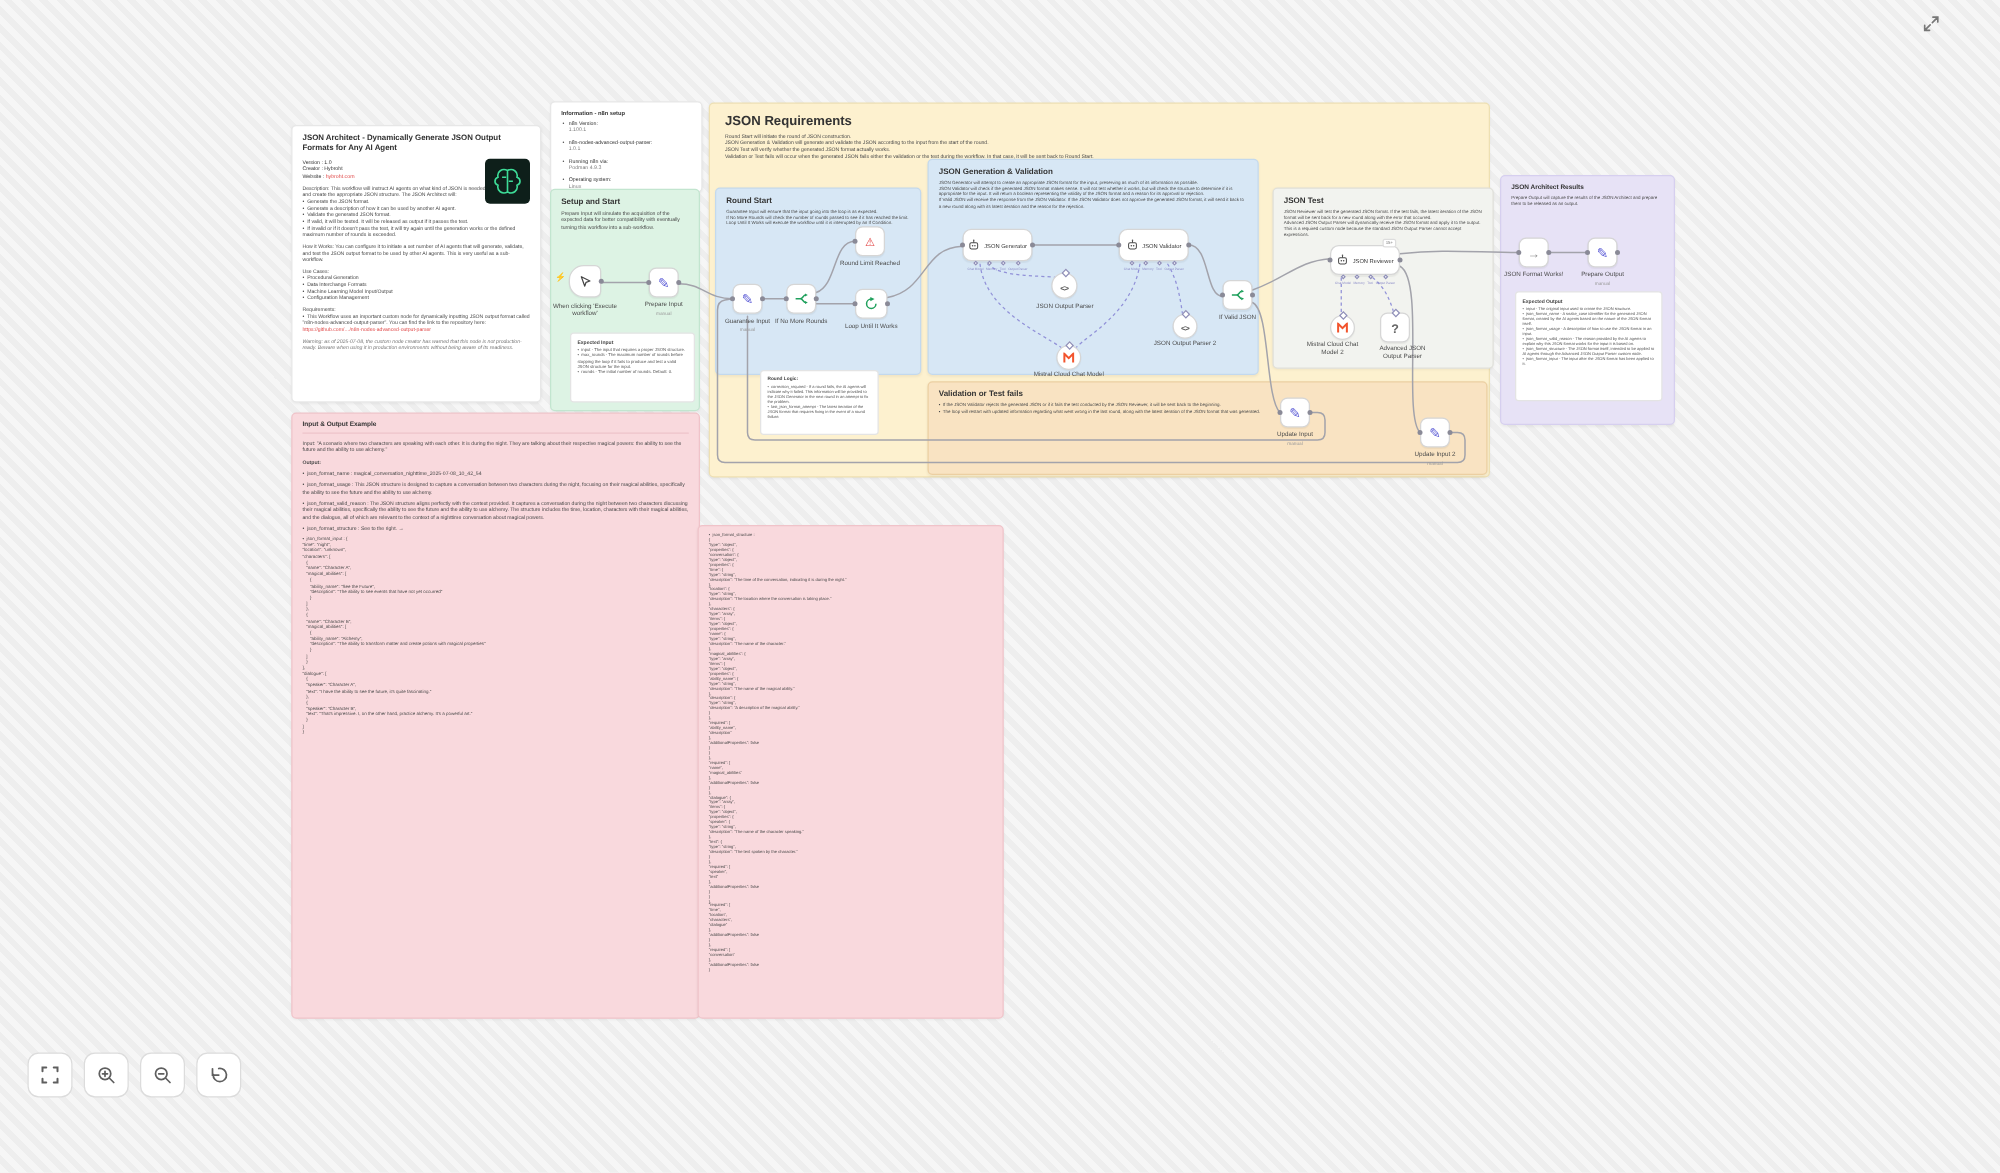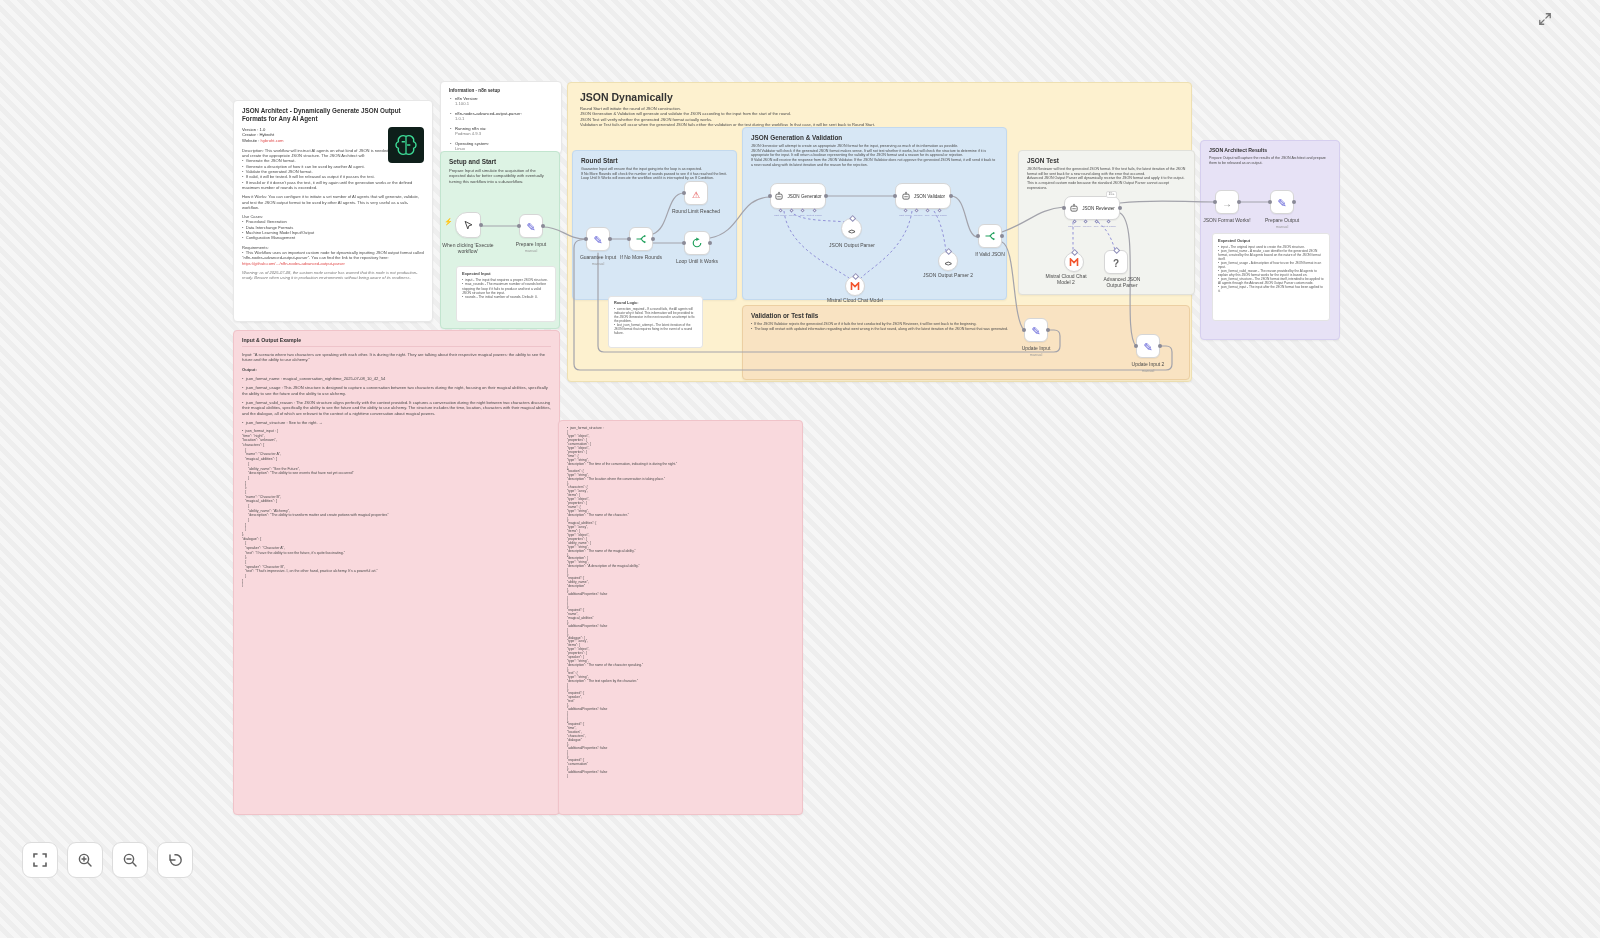--- a/index.html
+++ b/index.html
@@ -107,21 +107,21 @@
   <div class="info-item"><span class="lbl">Running n8n via:</span><br><span class="val">Podman 4.9.3</span></div>
   <div class="info-item"><span class="lbl">Operating system:</span><br><span class="val">Linux</span></div>
 </div>
 
 <div class="sticky n-green" style="left:440px;top:151px;width:120px;height:178px">
   <div class="t-sec">Setup and Start</div>
   <div class="pre body4">Prepare Input will simulate the acquisition of the expected data for better compatibility with eventually turning this workflow into a sub-workflow.</div>
 </div>
 
 <div class="sticky n-cream" style="left:567px;top:82px;width:625px;height:300px">
-  <div class="t-big" style="margin-left:4px;margin-top:2px">JSON Dynamically</div>
+  <div class="t-big" style="margin-left:4px;margin-top:2px">JSON Requirements</div>
   <div class="pre body4" style="margin-left:4px">Round Start will initiate the round of JSON construction.
 JSON Generation &amp; Validation will generate and validate the JSON according to the input from the start of the round.
 JSON Test will verify whether the generated JSON format actually works.
 Validation or Test fails will occur when the generated JSON fails either the validation or the test during the workflow. In that case, it will be sent back to Round Start.</div>
 </div>
 
 <div class="sticky n-blue" style="left:572px;top:150px;width:165px;height:150px">
   <div class="t-sec">Round Start</div>
   <div class="pre body36">Guarantee Input will ensure that the input going into the loop is as expected.
 If No More Rounds will check the number of rounds passed to see if it has reached the limit.

